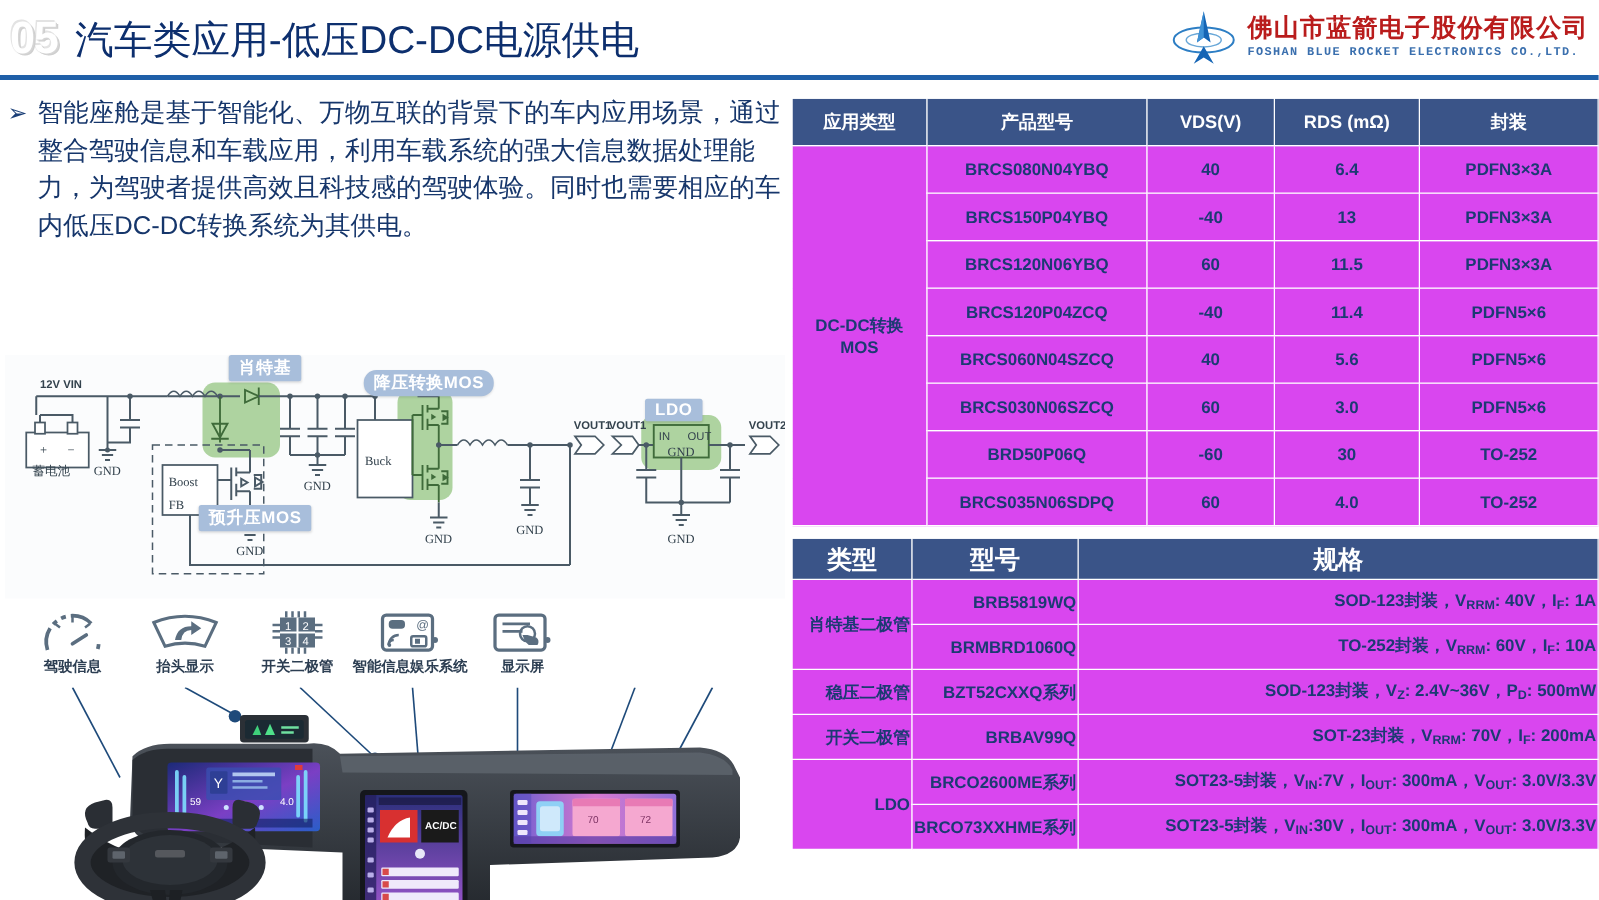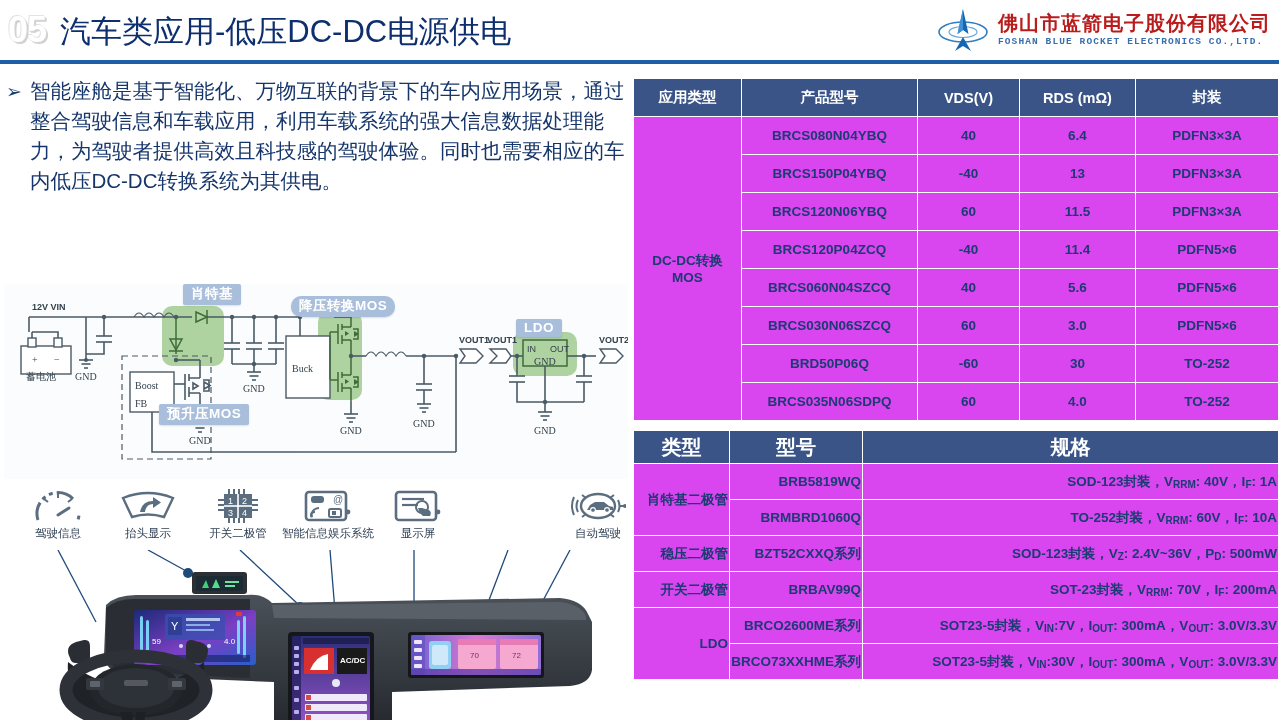--- a/index.html
+++ b/index.html
@@ -62,21 +62,21 @@
     position:absolute; color:#ffffff; font-weight:bold;
     background:#a8bedb; border-radius:2px; padding:1px 8px 2px 8px;
     font-size:13.5px; white-space:nowrap; letter-spacing:0.5px;
     box-shadow:0 1px 2px rgba(0,0,0,0.12);
   }
 
   
   #icon-row { position:absolute; left:6px; top:424px; width:620px; height:60px; }
   .icon-item { position:absolute; text-align:center; width:96px; }
   .icon-glyph { height:36px; display:flex; align-items:center; justify-content:center; }
-  .icon-label { font-size:11.5px; color:#2c3e52; margin-top:2px; white-space:nowrap; }
+  .icon-label { font-size:11.5px; color:#2c3e52; margin-top:2px; white-space:nowrap;font-weight:bold; }
 
   
   #dash { position:absolute; left:0; top:486px; width:628px; height:234px; }
 
   
   #right-col { position:absolute; left:632px; top:64px; width:647px; height:656px; }
   .tbl { position:absolute; border-collapse:collapse; table-layout:fixed; }
   .tbl th {
     background:#3a5488; color:#ffffff; font-weight:bold;
     border:1px solid #ffffff; text-align:center; vertical-align:middle;
@@ -408,37 +408,20 @@
           <line x1="8" y1="10" x2="30" y2="10" stroke="#5b6e80" stroke-width="2.2"></line>
           <line x1="8" y1="16" x2="24" y2="16" stroke="#5b6e80" stroke-width="2.2"></line>
           <circle cx="28" cy="18" r="6" fill="none" stroke="#5b6e80" stroke-width="2"></circle>
           <path d="M24 19 q2 6 5 8 l7 0 q2 -4 -1 -6 l-7 -2 z" fill="#5b6e80"></path>
         </svg>
       </div>
       <div class="icon-label">显示屏</div>
     </div>
 
 
-    <div class="icon-item" style="left:544px;">
-      <div class="icon-glyph">
-        <svg width="56" height="34" viewBox="0 0 56 34">
-          <ellipse cx="28" cy="17" rx="17" ry="12" fill="none" stroke="#5b6e80" stroke-width="2.4"></ellipse>
-          <path d="M16 9 l-4 -3 M16 25 l-4 3 M40 9 l4 -3 M40 25 l4 3" stroke="#5b6e80" stroke-width="2"></path>
-          <path d="M8 11 q-3 6 0 12" fill="none" stroke="#5b6e80" stroke-width="2"></path>
-          <path d="M4 8 q-4 9 0 18" fill="none" stroke="#5b6e80" stroke-width="2"></path>
-          <path d="M48 11 q3 6 0 12" fill="none" stroke="#5b6e80" stroke-width="2"></path>
-          <line x1="49" y1="17" x2="55" y2="17" stroke="#5b6e80" stroke-width="2"></line>
-          <circle cx="55" cy="17" r="2" fill="#5b6e80"></circle>
-          <path d="M17 21 l3 -5 l5 -3 l9 0 l5 4 l4 1 l0 3 Z" fill="#5b6e80"></path>
-          <circle cx="23" cy="21" r="2.4" fill="#5b6e80" stroke="#ffffff" stroke-width="1.1"></circle>
-          <circle cx="37" cy="21" r="2.4" fill="#5b6e80" stroke="#ffffff" stroke-width="1.1"></circle>
-        </svg>
-      </div>
-      <div class="icon-label">自动驾驶</div>
-    </div>
   </div>
 
   <div id="dash">
     <svg width="628" height="234" viewBox="0 0 628 234">
       <defs>
         <linearGradient id="scr1" x1="0" y1="0" x2="1" y2="1">
           <stop offset="0%" stop-color="#1c2a78"></stop>
             <stop offset="55%" stop-color="#7b3fc4"></stop>
             <stop offset="100%" stop-color="#2a5ec9"></stop>
         </linearGradient>

